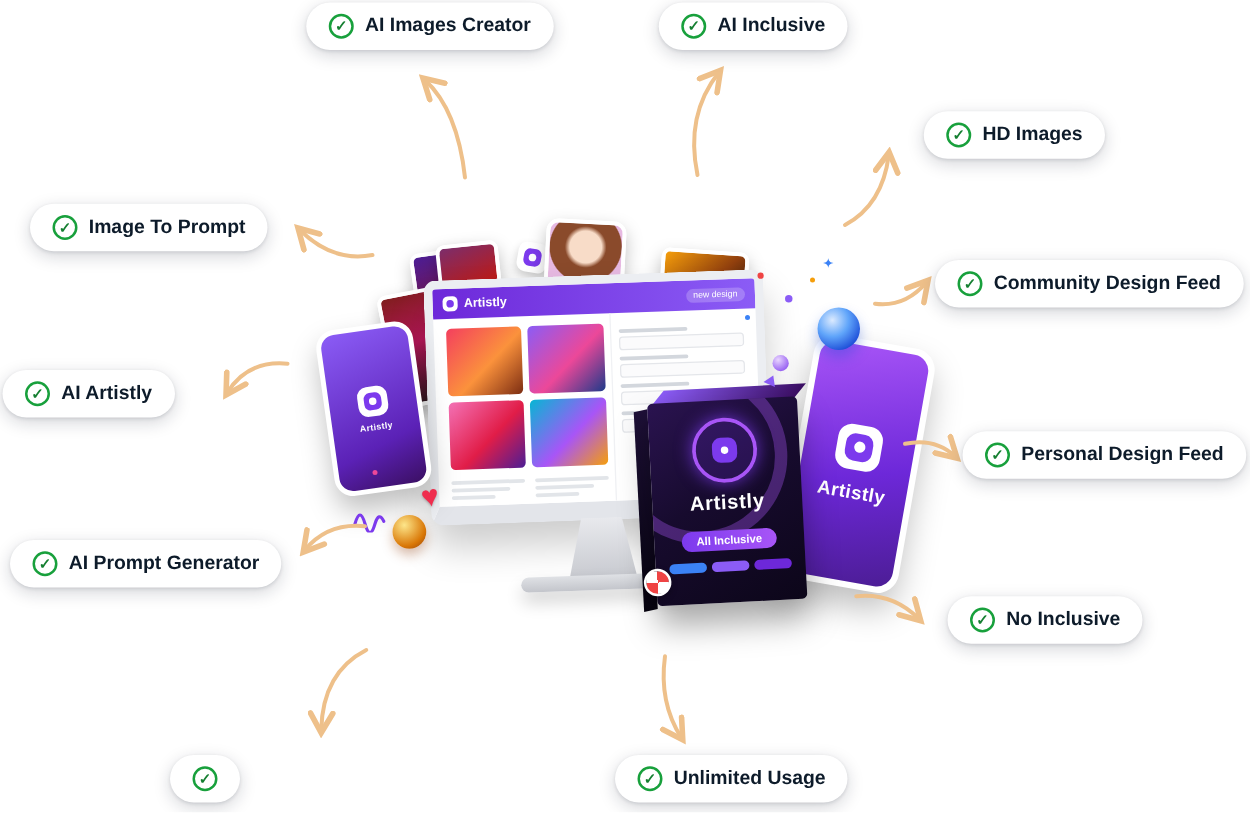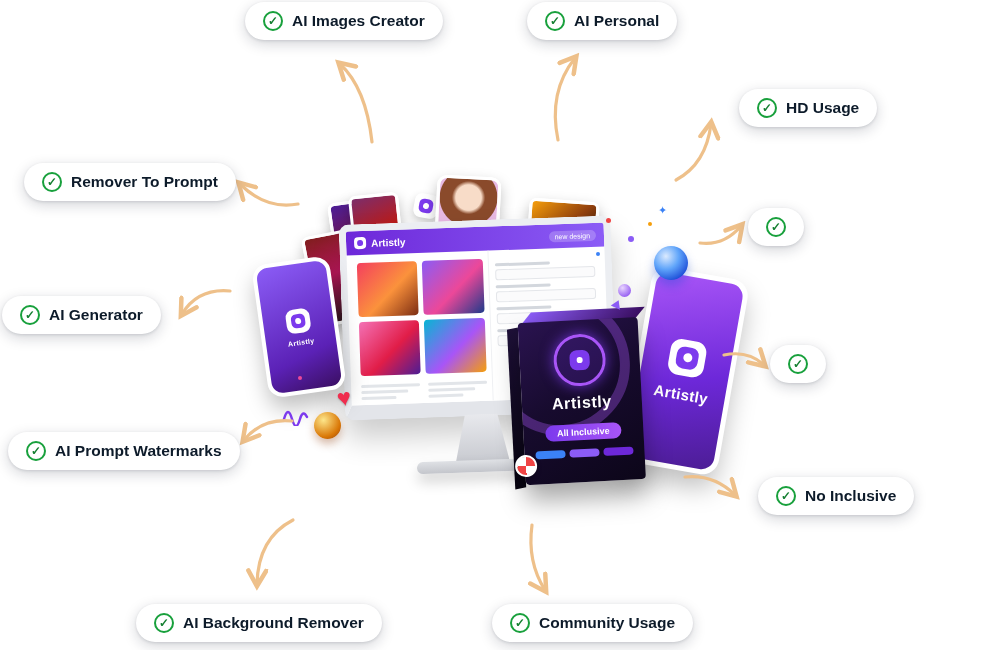--- a/index.html
+++ b/index.html
@@ -179,55 +179,56 @@
       <path d="M 532 525 Q 527 562 545 590" marker-end="url(#ah)"></path>
     </g>
   </svg>
 
   <div class="badge b1">
     <span class="check">✓</span>
     <span>AI Images Creator</span>
   </div>
   <div class="badge b2">
     <span class="check">✓</span>
-    <span>AI Personal</span>
+    <span>AI Inclusive</span>
   </div>
   <div class="badge b3">
     <span class="check">✓</span>
-    <span>HD Usage</span>
+    <span>HD Images</span>
   </div>
   <div class="badge b4">
     <span class="check">✓</span>
-    <span>Remover To Prompt</span>
+    <span>Image To Prompt</span>
   </div>
   <div class="badge b5">
     <span class="check">✓</span>
+    <span>Community Design Feed</span>
   </div>
   <div class="badge b6">
     <span class="check">✓</span>
-    <span>AI Generator</span>
+    <span>AI Artistly</span>
   </div>
   <div class="badge b7">
     <span class="check">✓</span>
+    <span>Personal Design Feed</span>
   </div>
   <div class="badge b8">
     <span class="check">✓</span>
-    <span>AI Prompt Watermarks</span>
+    <span>AI Prompt Generator</span>
   </div>
   <div class="badge b9">
     <span class="check">✓</span>
     <span>No Inclusive</span>
   </div>
   <div class="badge b10">
     <span class="check">✓</span>
-    <span>AI Background Remover</span>
   </div>
   <div class="badge b11">
     <span class="check">✓</span>
-    <span>Community Usage</span>
+    <span>Unlimited Usage</span>
   </div>
 
   <div class="center-stage">
 
     <div class="card card-l1"></div>
     <div class="card card-l2"></div>
     <div class="card card-t1"></div>
     <div class="chip-logo">
       <span class="logo-cam"></span>
     </div>

